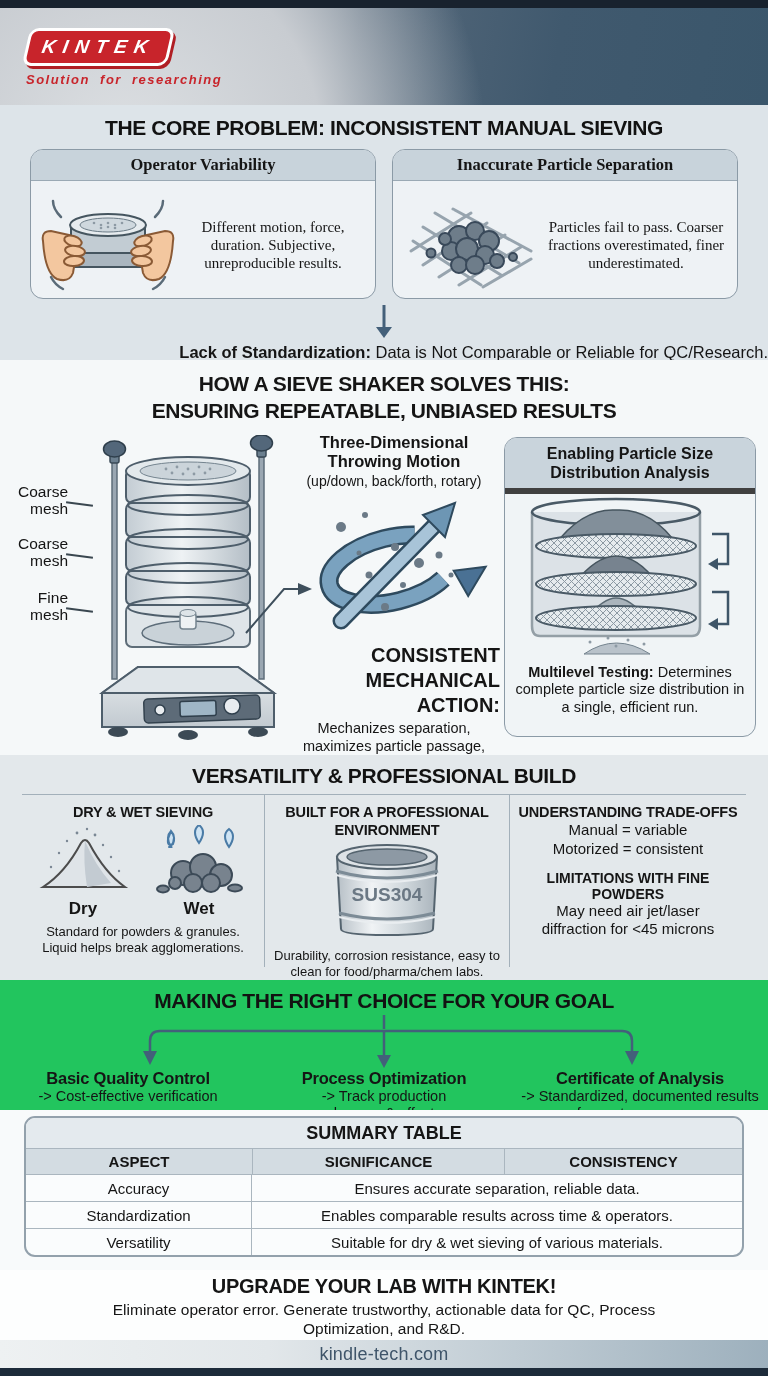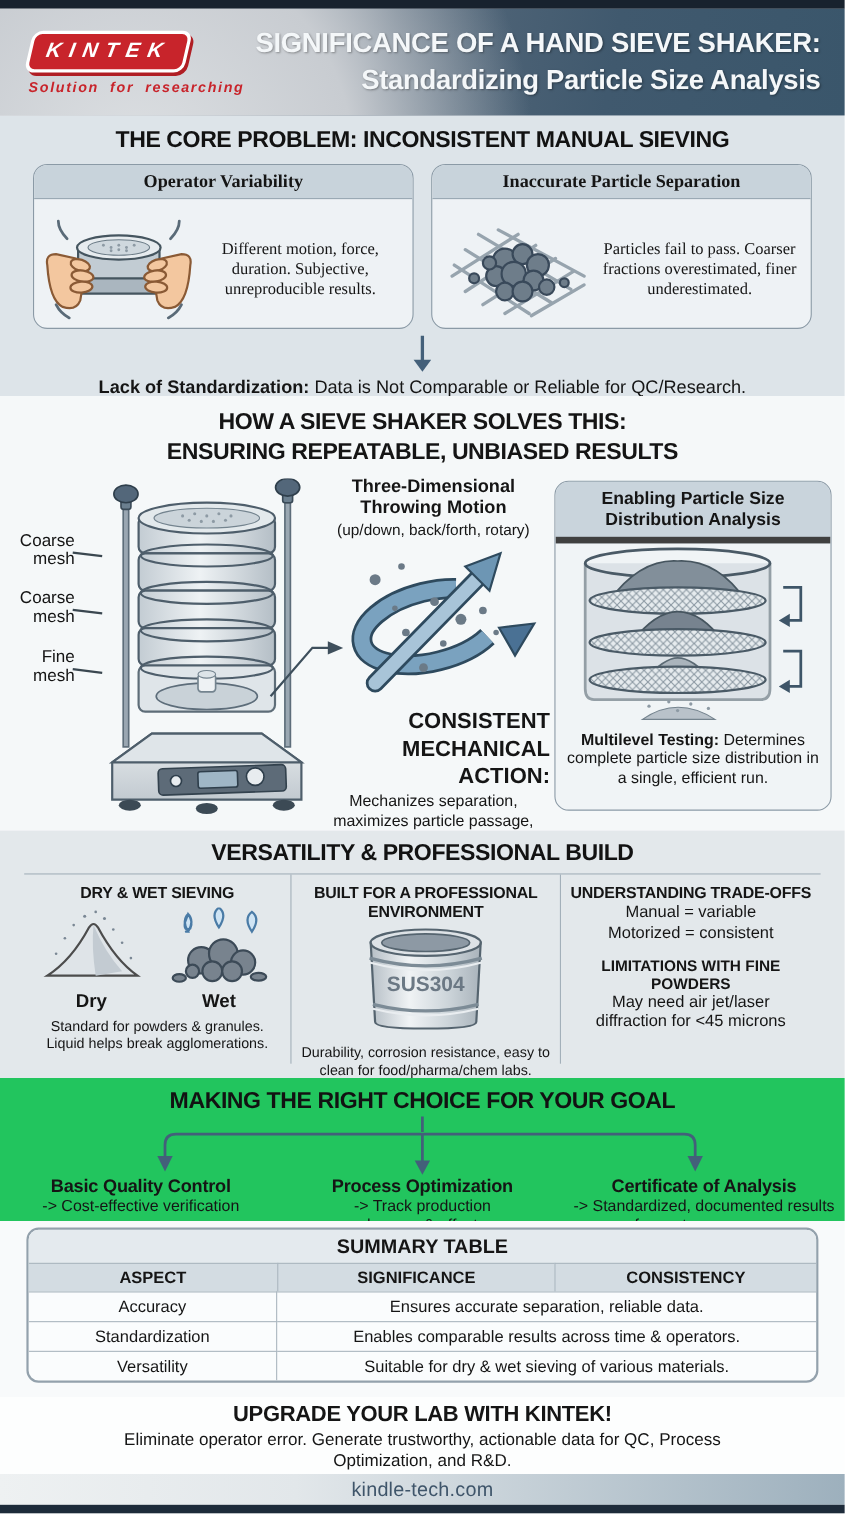--- a/index.html
+++ b/index.html
@@ -46,21 +46,21 @@
   .sec-title { font-size:21px; font-weight:800; letter-spacing:-0.4px; color:#121212; }
   .cards { display:flex; justify-content:center; gap:16px; margin-top:9px; padding:0 22px;font-family:Liberation Serif, serif; }
   .card {
     width:346px; height:150px; background:#eef2f5; border:1.5px solid #8b9aa6;
     border-radius:13px; overflow:hidden; text-align:center;
   }
   .card-title { background:#c8d3db; border-bottom:1px solid #9aa9b4; font-size:16.5px; font-weight:800; padding:5px 0; }
   .card-body { display:flex; align-items:center; padding:8px 10px 4px 8px; gap:4px; }
   .card-body p { font-size:15px; line-height:1.22; flex:1; }
   .flow-arrow { display:block; margin:6px auto 2px; }
-  .conclusion { font-size:16.5px; margin-top:4px; }
+  .conclusion { font-size:16.5px; margin-top:4px;text-align:right; }
   .conclusion b { font-weight:800; }
 
   
   .sec-solution { height:395px; background:#f5f8f9; overflow:hidden; padding-top:10px; }
   .sec-solution h2 { text-align:center; font-size:21px; font-weight:800; letter-spacing:-0.4px; line-height:1.3; }
   .sol-content { position:relative; height:312px; margin-top:8px; }
   .shaker-col { position:absolute; left:0; top:0; width:300px; height:312px; }
   .shaker-svg { position:absolute; left:82px; top:2px; }
   .mesh-label { position:absolute; left:6px; width:62px; text-align:right; font-size:15.5px; line-height:1.1; color:#141414; }
   .mesh-line { position:absolute; height:2px; background:#3a4750; width:27px; }
@@ -126,24 +126,20 @@
 <body>
 
 <div class="strip top"></div>
 
 <header class="header">
   <div class="logo-wrap">
     <div class="logo-badge">
       <span>KINTEK</span>
     </div>
     <div class="logo-tagline">Solution for researching</div>
-  </div>
-  <div class="header-title">
-    <div>SIGNIFICANCE OF A HAND SIEVE SHAKER:</div>
-    <div>Standardizing Particle Size Analysis</div>
   </div>
 </header>
 
 <section class="sec-problem">
   <h2 class="sec-title">THE CORE PROBLEM: INCONSISTENT MANUAL SIEVING</h2>
   <div class="cards">
 
     <div class="card">
       <div class="card-title">Operator Variability</div>
       <div class="card-body">

